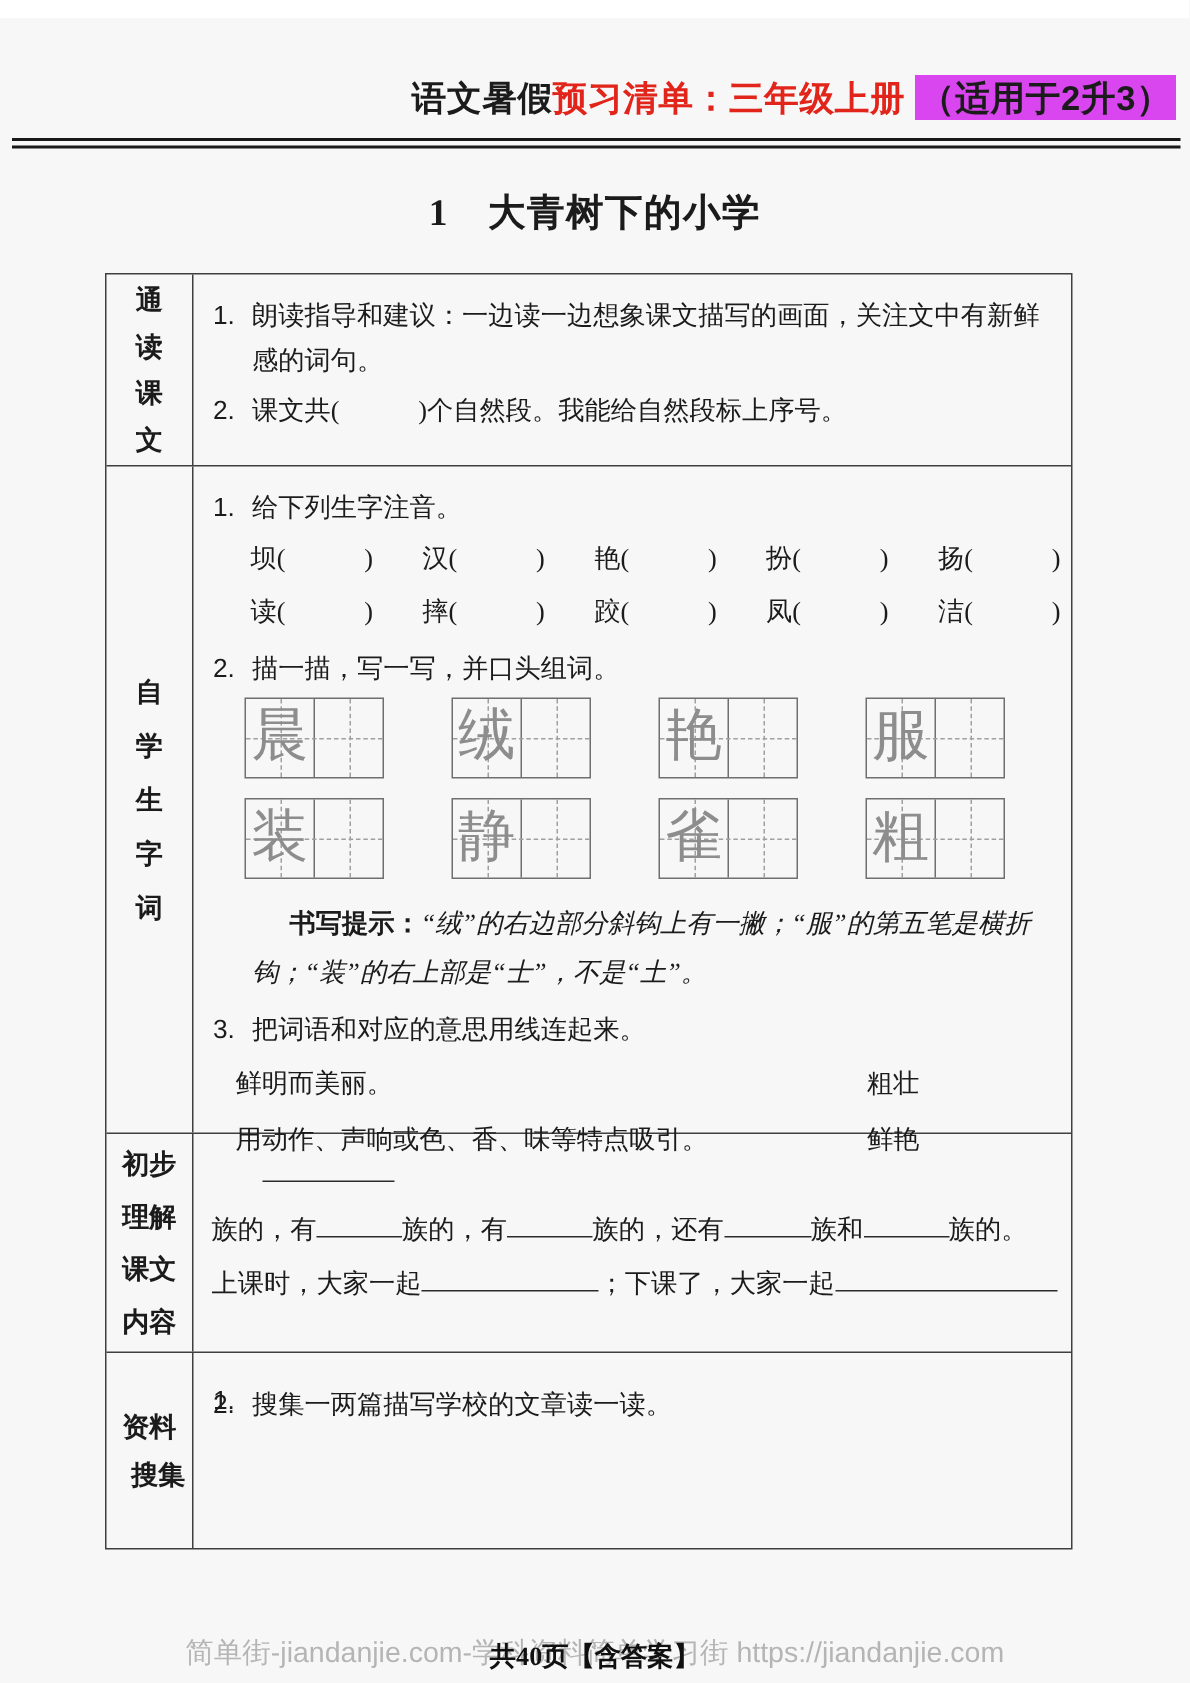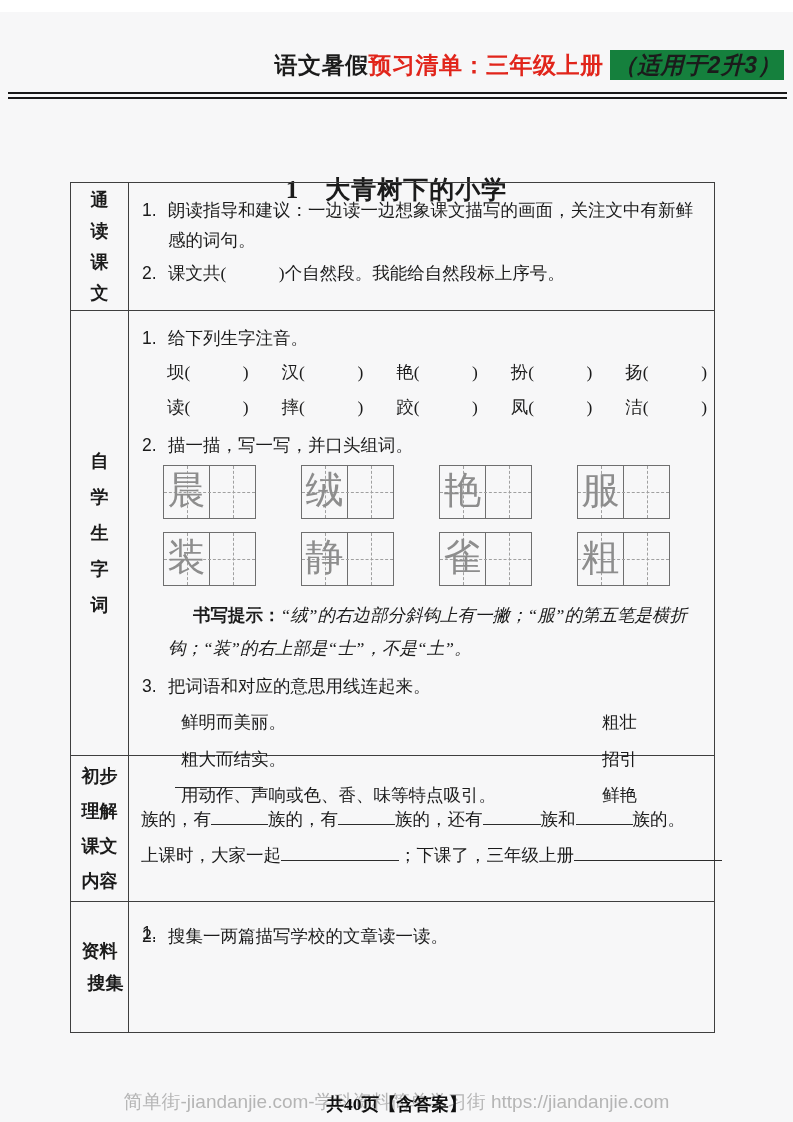--- a/index.html
+++ b/index.html
@@ -11,30 +11,30 @@
   }
   .topstrip { position:absolute; top:0; left:0; right:0; height:12px; background:#ffffff; }
 
   
   .hdr {
     position:absolute; top:50px; right:9px; white-space:nowrap;
     font-family:"Liberation Sans","DejaVu Sans",sans-serif;
     font-weight:bold; font-size:23px; letter-spacing:0.5px;
   }
   .hdr .red { color:#e1251b; }
-  .hdr .hl  { background:#15803d; padding:2px 3px;font-style:italic; }
+  .hdr .hl  { background:#d946ef; padding:2px 3px; }
   .rule {
     position:absolute; top:92px; left:8px; right:6px; height:3px;
     border-top:2.5px solid #191919; border-bottom:2px solid #191919;
   }
 
   
   .title {
     position:absolute; top:125px; left:0; width:100%;
-    text-align:center; font-weight:bold; font-size:25px; letter-spacing:1px;margin-top:48px;
+    text-align:center; font-weight:bold; font-size:25px; letter-spacing:1px;
   }
 
   
   .wtable {
     position:absolute; left:70px; top:182px; width:645px;
     border:1.5px solid #3f3f3f; box-sizing:border-box;
   }
   .trow { display:flex; border-bottom:1.5px solid #3f3f3f; box-sizing:border-box; }
   .trow:last-child { border-bottom:none; }
   .tlabel {
@@ -68,21 +68,21 @@
     position:absolute; left:0; top:50%; width:100%; transform:translateY(-53%);
     text-align:center; font-size:38px; color:#8d8d8d; z-index:1;
   }
 
   
   .tip { margin:2px 4px 6px 27px; text-indent:25px; line-height:33px; }
   .tip .tip-label { font-family:Liberation Serif, serif; font-weight:bold; font-style:normal; }
   .tip .tip-text { font-style:italic; }
 
   
-  .matchrow { display:flex; margin-left:40px; line-height:36.5px; }
+  .matchrow { display:flex; margin-left:16px; line-height:36.5px; }
   .mleft { width:421px; flex:0 0 421px; }
 
   
   .uline { line-height:36.5px; white-space:nowrap; }
   .uline1 { text-indent:34px; }
   .blank { display:inline-block; border-bottom:1.5px solid #2c2c2c; height:15px; vertical-align:baseline; }
 
   
   .footer { position:absolute; top:1060px; left:0; width:100%; height:34px;margin-top:29px; }
   .watermark {
@@ -227,24 +227,20 @@
       <div class="li">
         <span class="num">3.</span>
         <span>把词语和对应的意思用线连起来。</span>
       </div>
 
       <div class="matchrow">
         <span class="mleft">鲜明而美丽。</span>
         <span class="mright">粗壮</span>
       </div>
       <div class="matchrow">
-        <span class="mleft">粗大而结实。</span>
-        <span class="mright">招引</span>
-      </div>
-      <div class="matchrow">
         <span class="mleft">用动作、声响或色、香、味等特点吸引。</span>
         <span class="mright">鲜艳</span>
       </div>
 
     </div>
   </div>
 
   <div class="trow r3">
     <div class="tlabel">
       <div class="vl">
@@ -255,21 +251,21 @@
       </div>
     </div>
     <div class="tcontent" style="padding-top:8px;">
       <div class="uline uline1">
         <span class="blank" style="width:88px;"></span>
       </div>
       <div class="uline">
         <span>族的，有</span><span class="blank" style="width:57px;"></span><span>族的，有</span><span class="blank" style="width:57px;"></span><span>族的，还有</span><span class="blank" style="width:58px;"></span><span>族和</span><span class="blank" style="width:57px;"></span><span>族的。</span>
       </div>
       <div class="uline">
-        <span>上课时，大家一起</span><span class="blank" style="width:118px;"></span><span>；下课了，三年级上册</span><span class="blank" style="width:148px;"></span>
+        <span>上课时，大家一起</span><span class="blank" style="width:118px;"></span><span>；下课了，大家一起</span><span class="blank" style="width:148px;"></span>
       </div>
     </div>
   </div>
 
   <div class="trow r4">
     <div class="tlabel">
       <div class="vl">
         <span style="line-height:32px;">资料</span>
         <span style="line-height:32px;margin-left:12px;">搜集</span>
       </div>

